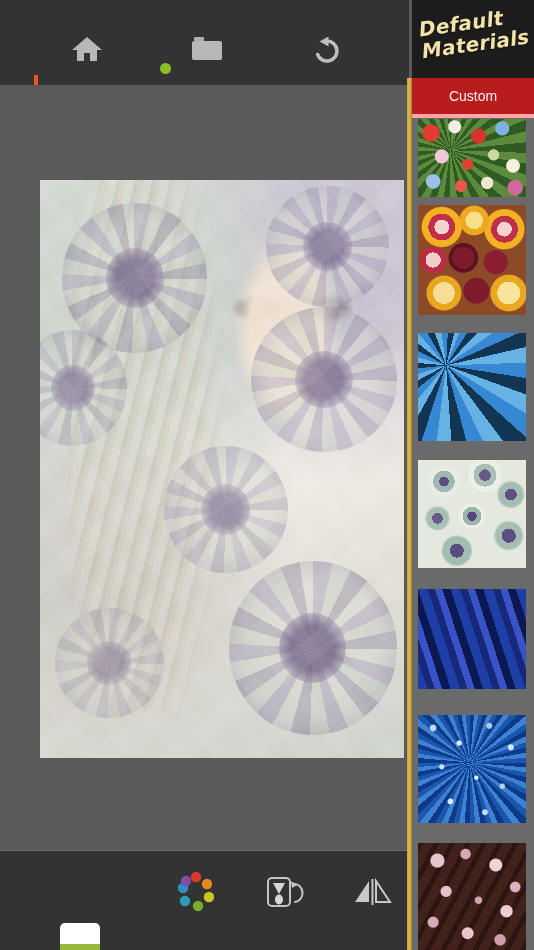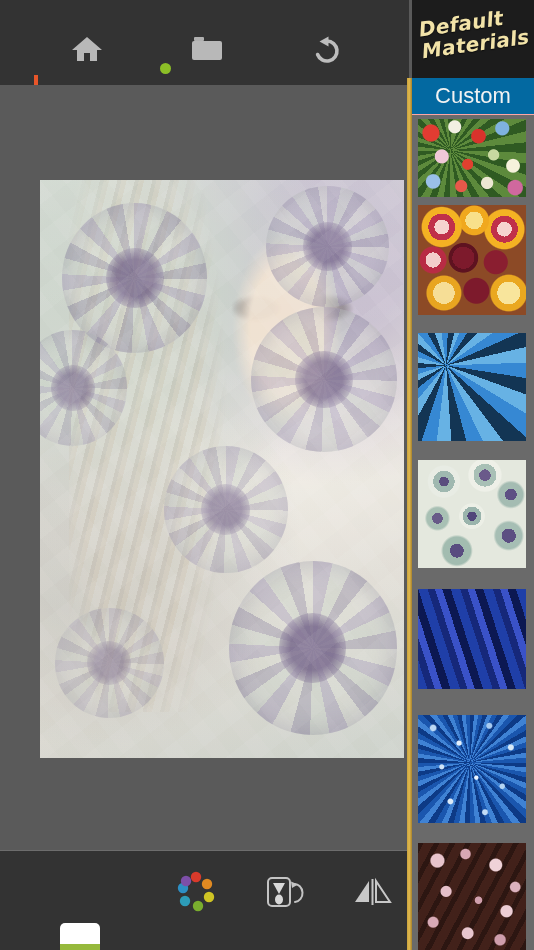--- a/index.html
+++ b/index.html
@@ -250,24 +250,24 @@
     line-height: 22px;
     letter-spacing: .3px;
     text-align: left;
     text-shadow: 0 1px 1px rgba(0,0,0,.6);
   }
   .panel-tab {
     position: absolute;
     left: 0; top: 78px;
     width: 122px;
     height: 36px;
-    background: #0369a1;
-    border-bottom: 1px solid #fca5a5;
+    background: #b91c1c;
+    border-bottom: 4px solid #fca5a5;
     color: #f2f2f2;
-    font-size: 22px;
+    font-size: 14px;
     display: flex;
     align-items: center;
     justify-content: center;
   }
   .thumb-list {
     position: absolute;
     left: 0; top: 115px;
     width: 122px;
     height: 835px;
   }

